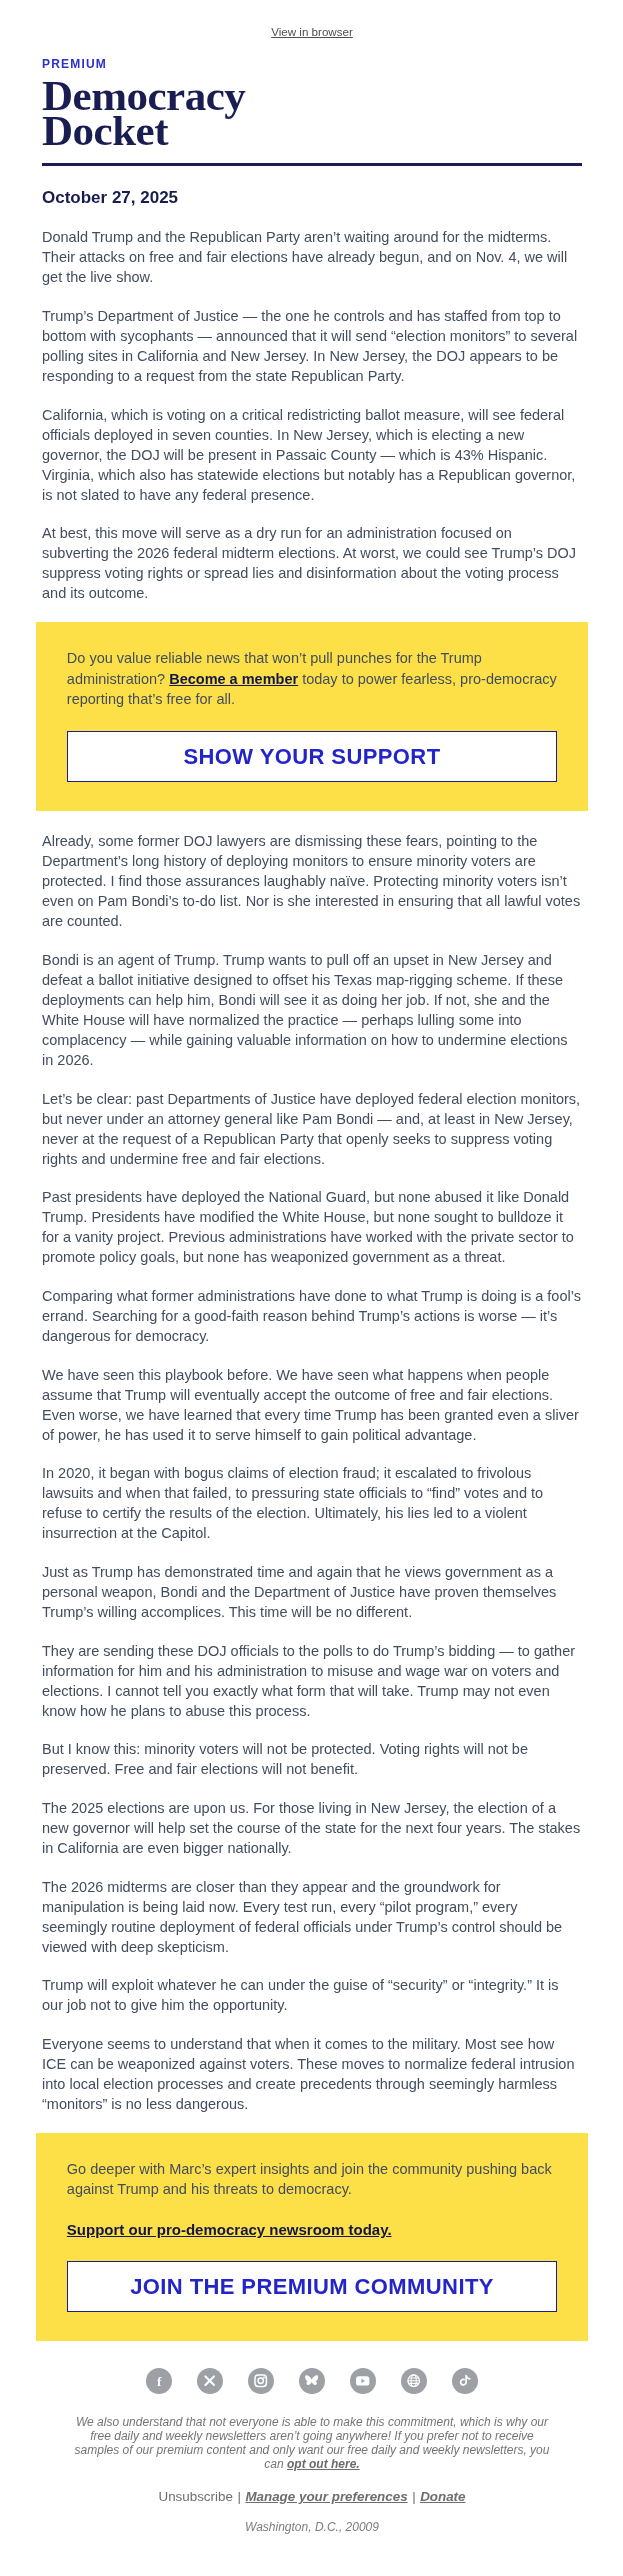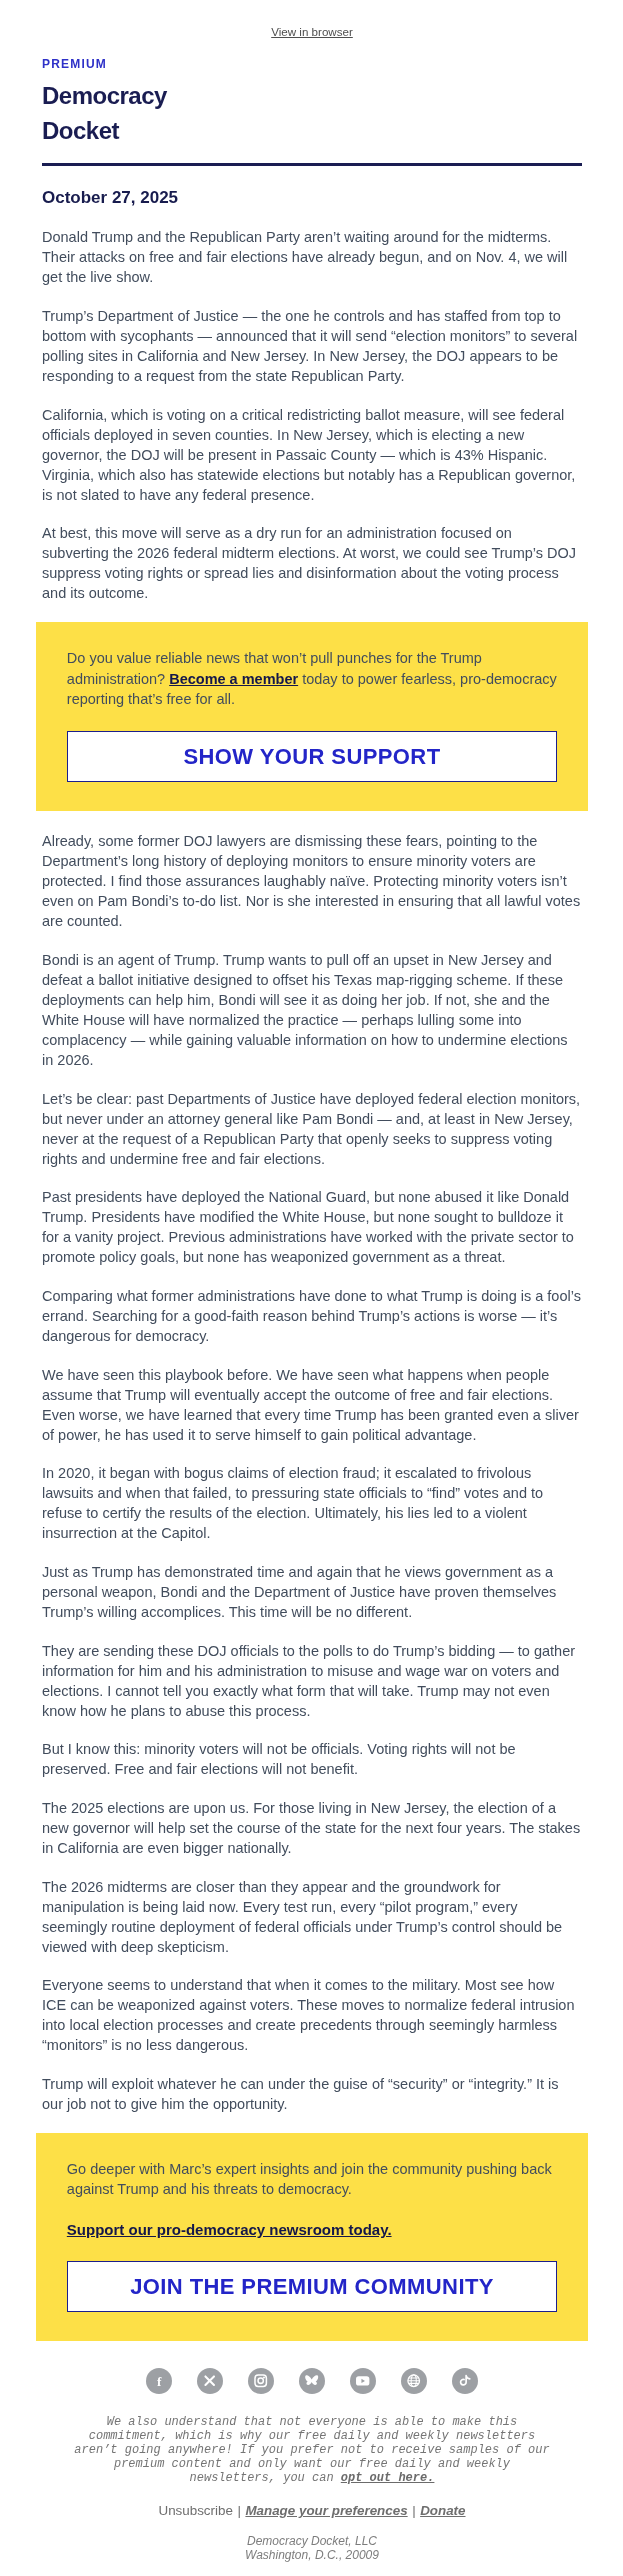--- a/index.html
+++ b/index.html
@@ -4,21 +4,21 @@
 <style>
   html, body { margin:0; padding:0; background:#ffffff; }
   body { font-family:"Liberation Sans", sans-serif; -webkit-font-smoothing:antialiased; }
   .page { width:624px; min-height:2576px; margin:0 auto; background:#ffffff; box-sizing:border-box; padding:23px 0 53px; }
 
   .view-browser-wrap { text-align:center; margin:0 0 18px; }
   .view-browser { color:#4f4f4f; font-size:11.6px; text-decoration:underline; cursor:pointer; }
 
   .header { padding:0 42px; }
   .premium { color:#2e31c8; font-weight:bold; font-size:12px; letter-spacing:1.2px; margin:0 0 7.1px; }
-  .logo { color:#1a1d52; font-weight:bold; font-size:24px; line-height:35px; letter-spacing:-0.5px; }
+  .logo { color:#1a1d52; font-weight:bold; font-size:43px; line-height:35px; letter-spacing:-0.5px;font-family:Liberation Serif, serif; }
   .rule { height:2.7px; background:#1a1d52; border:none; margin:15px 0 0; }
 
   .content { padding:0 42px; }
   .date { color:#181c4e; font-size:17px; font-weight:bold; margin:22px 0 19.6px; }
   p.body { color:#424d5d; font-size:14.5px; line-height:20px; margin:0 0 18.7px; }
 
   .callout { background:#fde047; margin:7.1px -6.2px 20.5px; padding:26px 31px 28.5px; }
   .callout p.lead { color:#424d5d; font-size:14.5px; line-height:20.5px; margin:0 0 21.4px; }
   .inline-link { color:#14174a; font-weight:bold; text-decoration:underline; cursor:pointer; }
   .cta-button { display:block; background:#ffffff; border:1.8px solid #1b1e8c; color:#2325c8;
@@ -26,21 +26,21 @@
                 padding:11.6px 0; text-decoration:none; cursor:pointer; }
   .support-link-row { margin:0 0 23px; }
   .support-link { color:#14174a; font-weight:bold; font-size:15px; text-decoration:underline; cursor:pointer; }
 
   .footer { margin-top:27px; }
   .social-row { display:flex; justify-content:center; gap:25px; margin:0 0 21.4px; }
   .social { width:26px; height:26px; border-radius:50%; background:#9da0a4; display:flex;
             align-items:center; justify-content:center; cursor:pointer; flex:0 0 auto; }
   .social svg { display:block; }
 
-  .optout { color:#757575; font-style:italic; font-size:12px; line-height:14px; text-align:center; margin:0 70px 18px;font-family:Liberation Mono, monospace; }
+  .optout { color:#757575; font-style:italic; font-size:12px; line-height:14px; text-align:center; margin:0 70px 18px; }
   .optout-link { color:#6b6b6b; font-weight:bold; text-decoration:underline; cursor:pointer; }
 
   .links-row { text-align:center; color:#6e6e6e; font-size:13.4px; margin:0 0 16px; }
   .links-row .sep { margin:0 4.5px; font-style:normal; }
   .link-plain { color:#6e6e6e; text-decoration:none; cursor:pointer; }
   .link-em { color:#6e6e6e; font-style:italic; font-weight:bold; text-decoration:underline; cursor:pointer;text-align:right; }
 
   .address { text-align:center; color:#7d7d7d; font-style:italic; font-size:12px; line-height:14px; }
 </style>
 </head>
@@ -76,25 +76,25 @@
 
     <p class="body">Already, some former DOJ lawyers are dismissing these fears, pointing to the Department’s long history of deploying monitors to ensure minority voters are protected. I find those assurances laughably naïve. Protecting minority voters isn’t even on Pam Bondi’s to-do list. Nor is she interested in ensuring that all lawful votes are counted.</p>
     <p class="body">Bondi is an agent of Trump. Trump wants to pull off an upset in New Jersey and defeat a ballot initiative designed to offset his Texas map-rigging scheme. If these deployments can help him, Bondi will see it as doing her job. If not, she and the White House will have normalized the practice — perhaps lulling some into complacency — while gaining valuable information on how to undermine elections in 2026.</p>
     <p class="body">Let’s be clear: past Departments of Justice have deployed federal election monitors, but never under an attorney general like Pam Bondi — and, at least in New Jersey, never at the request of a Republican Party that openly seeks to suppress voting rights and undermine free and fair elections.</p>
     <p class="body">Past presidents have deployed the National Guard, but none abused it like Donald Trump. Presidents have modified the White House, but none sought to bulldoze it for a vanity project. Previous administrations have worked with the private sector to promote policy goals, but none has weaponized government as a threat.</p>
     <p class="body">Comparing what former administrations have done to what Trump is doing is a fool’s errand. Searching for a good-faith reason behind Trump’s actions is worse — it’s dangerous for democracy.</p>
     <p class="body">We have seen this playbook before. We have seen what happens when people assume that Trump will eventually accept the outcome of free and fair elections. Even worse, we have learned that every time Trump has been granted even a sliver of power, he has used it to serve himself to gain political advantage.</p>
     <p class="body">In 2020, it began with bogus claims of election fraud; it escalated to frivolous lawsuits and when that failed, to pressuring state officials to “find” votes and to refuse to certify the results of the election. Ultimately, his lies led to a violent insurrection at the Capitol.</p>
     <p class="body">Just as Trump has demonstrated time and again that he views government as a personal weapon, Bondi and the Department of Justice have proven themselves Trump’s willing accomplices. This time will be no different.</p>
     <p class="body">They are sending these DOJ officials to the polls to do Trump’s bidding — to gather information for him and his administration to misuse and wage war on voters and elections. I cannot tell you exactly what form that will take. Trump may not even know how he plans to abuse this process.</p>
-    <p class="body">But I know this: minority voters will not be officials. Voting rights will not be preserved. Free and fair elections will not benefit.</p>
+    <p class="body">But I know this: minority voters will not be protected. Voting rights will not be preserved. Free and fair elections will not benefit.</p>
     <p class="body">The 2025 elections are upon us. For those living in New Jersey, the election of a new governor will help set the course of the state for the next four years. The stakes in California are even bigger nationally.</p>
     <p class="body">The 2026 midterms are closer than they appear and the groundwork for manipulation is being laid now. Every test run, every “pilot program,” every seemingly routine deployment of federal officials under Trump’s control should be viewed with deep skepticism.</p>
+    <p class="body">Trump will exploit whatever he can under the guise of “security” or “integrity.” It is our job not to give him the opportunity.</p>
     <p class="body">Everyone seems to understand that when it comes to the military. Most see how ICE can be weaponized against voters. These moves to normalize federal intrusion into local election processes and create precedents through seemingly harmless “monitors” is no less dangerous.</p>
-    <p class="body">Trump will exploit whatever he can under the guise of “security” or “integrity.” It is our job not to give him the opportunity.</p>
 
     <div class="callout">
       <p class="lead">Go deeper with Marc’s expert insights and join the community pushing back against Trump and his threats to democracy.</p>
       <div class="support-link-row">
         <a class="support-link">Support our pro-democracy newsroom today.</a>
       </div>
       <a class="cta-button">JOIN THE PREMIUM COMMUNITY</a>
     </div>
   </div>
 
@@ -143,19 +143,18 @@
       </span>
     </div>
 
     <p class="optout"><span>We also understand that not everyone is able to make this commitment, which is why our free daily and weekly newsletters aren’t going anywhere! If you prefer not to receive samples of our premium content and only want our free daily and weekly newsletters, you can </span><a class="optout-link">opt out here.</a></p>
 
     <div class="links-row">
       <a class="link-plain">Unsubscribe</a><span class="sep">|</span><a class="link-em">Manage your preferences</a><span class="sep">|</span><a class="link-em">Donate</a>
     </div>
 
     <div class="address">
-      <div>Democracy Docket, LLC</div>
       <div>Washington, D.C., 20009</div>
     </div>
   </div>
 
 </div>
 
 
 </body></html>

